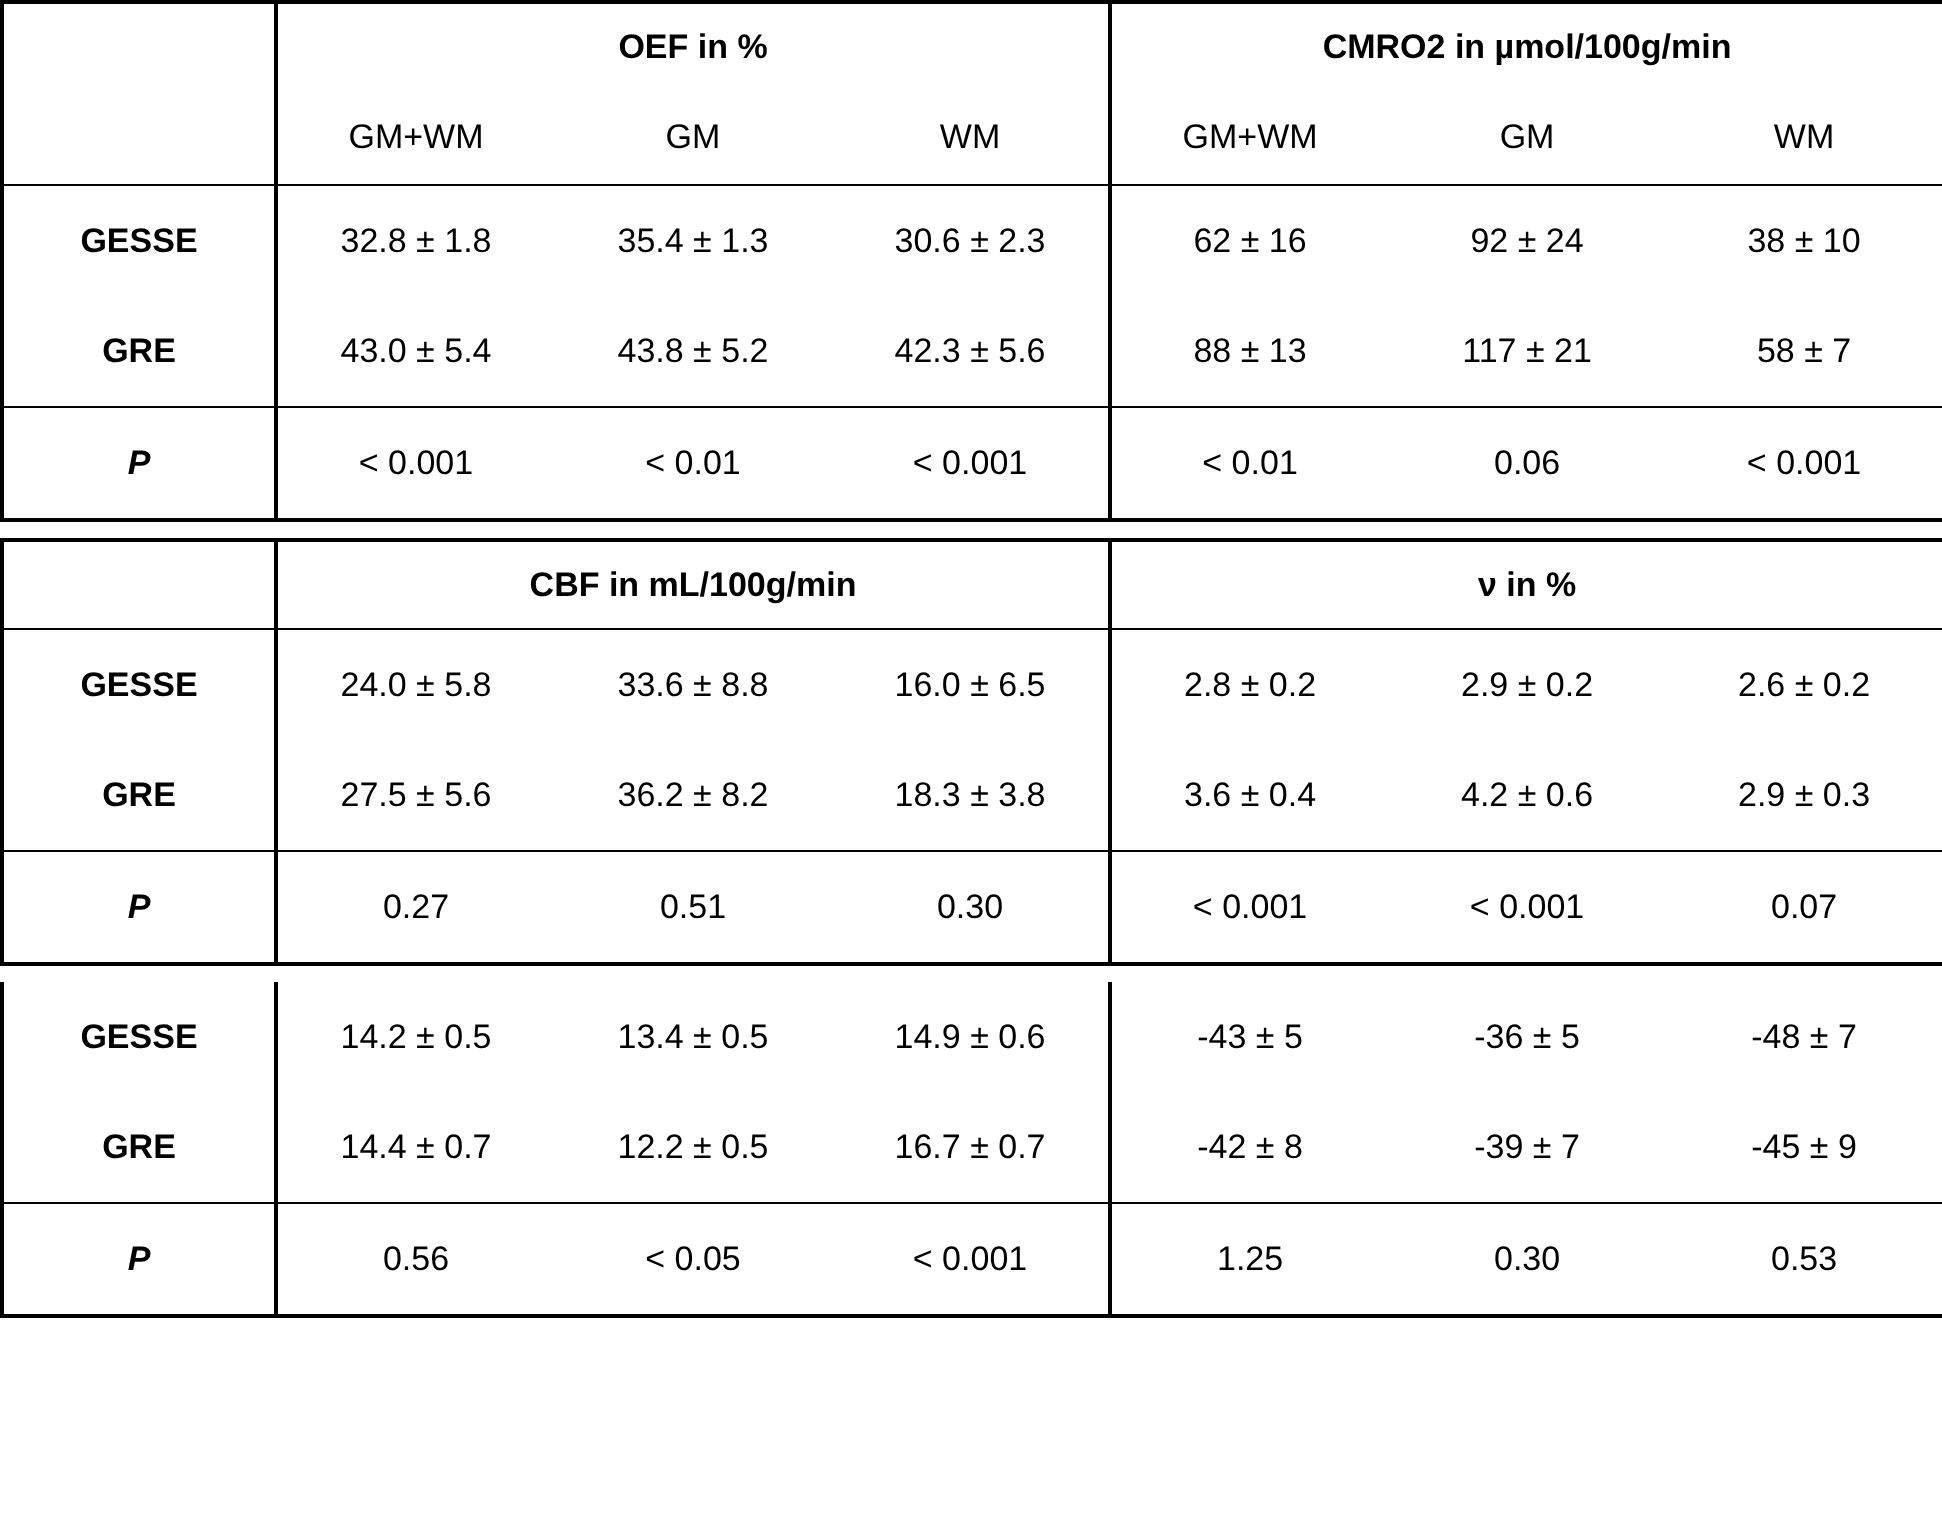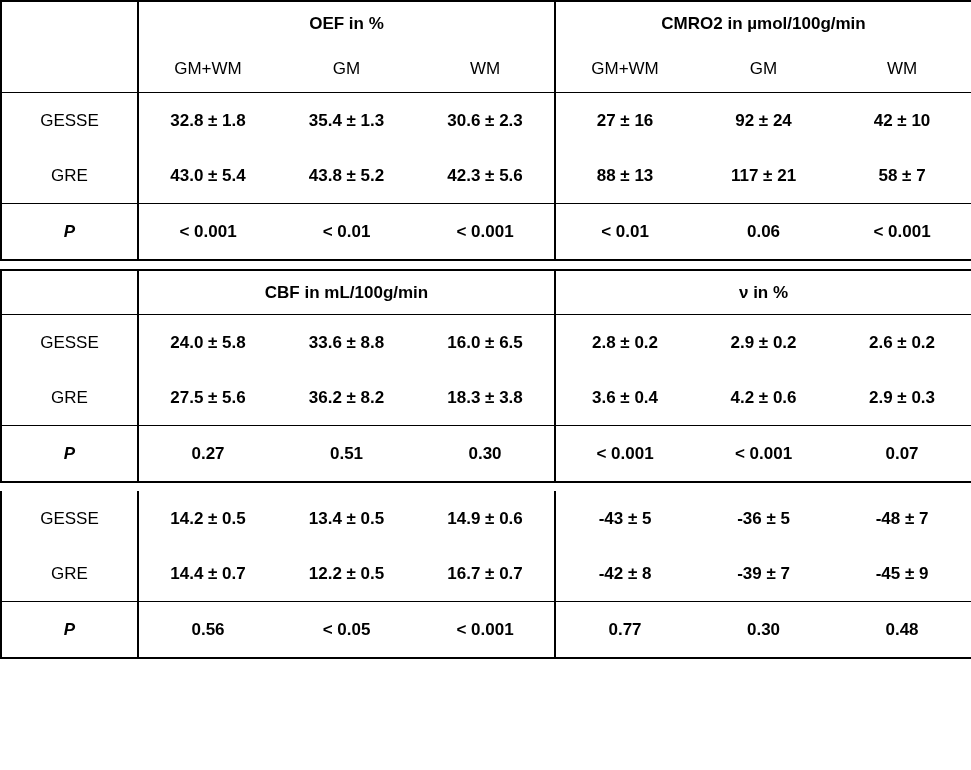--- a/index.html
+++ b/index.html
@@ -49,32 +49,31 @@
 
   .grp-title {
     font-weight: bold;
     font-size: 18px;
   }
   .col-head {
     font-weight: normal;
     font-size: 17px;
   }
   .rowlabel {
-    font-weight: normal;
+    font-weight: bold;
     font-size: 17px;
   }
   .plabel {
     font-weight: bold;
     font-style: italic;
     font-size: 18px;
   }
   .val {
     font-size: 17px;
     white-space: nowrap;
-    font-weight: bold;
   }
   .sub {
     font-size: 11px;
     vertical-align: sub;
   }
   .ital { }
   .spacer-row td { height: 8px; border: 0; }
 </style>
 </head>
 <body>
@@ -106,23 +105,23 @@
       <td class="col-head bd-thin-bottom">GM+WM</td>
       <td class="col-head bd-thin-bottom">GM</td>
       <td class="col-head bd-thin-bottom bd-right">WM</td>
     </tr>
 
     <tr class="row-data">
       <td class="rowlabel bd-left bd-right">GESSE</td>
       <td class="val">32.8 ± 1.8</td>
       <td class="val">35.4 ± 1.3</td>
       <td class="val bd-right">30.6 ± 2.3</td>
-      <td class="val">27 ± 16</td>
+      <td class="val">62 ± 16</td>
       <td class="val">92 ± 24</td>
-      <td class="val bd-right">42 ± 10</td>
+      <td class="val bd-right">38 ± 10</td>
     </tr>
 
     <tr class="row-data">
       <td class="rowlabel bd-left bd-right bd-thin-bottom">GRE</td>
       <td class="val bd-thin-bottom">43.0 ± 5.4</td>
       <td class="val bd-thin-bottom">43.8 ± 5.2</td>
       <td class="val bd-right bd-thin-bottom">42.3 ± 5.6</td>
       <td class="val bd-thin-bottom">88 ± 13</td>
       <td class="val bd-thin-bottom">117 ± 21</td>
       <td class="val bd-right bd-thin-bottom">58 ± 7</td>
@@ -201,20 +200,20 @@
       <td class="val bd-thin-bottom">-42 ± 8</td>
       <td class="val bd-thin-bottom">-39 ± 7</td>
       <td class="val bd-right bd-thin-bottom">-45 ± 9</td>
     </tr>
 
     <tr class="row-p">
       <td class="plabel bd-left bd-right bd-bottom">P</td>
       <td class="val bd-bottom">0.56</td>
       <td class="val bd-bottom">&lt; 0.05</td>
       <td class="val bd-right bd-bottom">&lt; 0.001</td>
-      <td class="val bd-bottom">0.77</td>
+      <td class="val bd-bottom">1.25</td>
       <td class="val bd-bottom">0.30</td>
-      <td class="val bd-right bd-bottom">0.48</td>
+      <td class="val bd-right bd-bottom">0.53</td>
     </tr>
 
   </tbody>
 </table>
 </div>
 
 </body></html>

